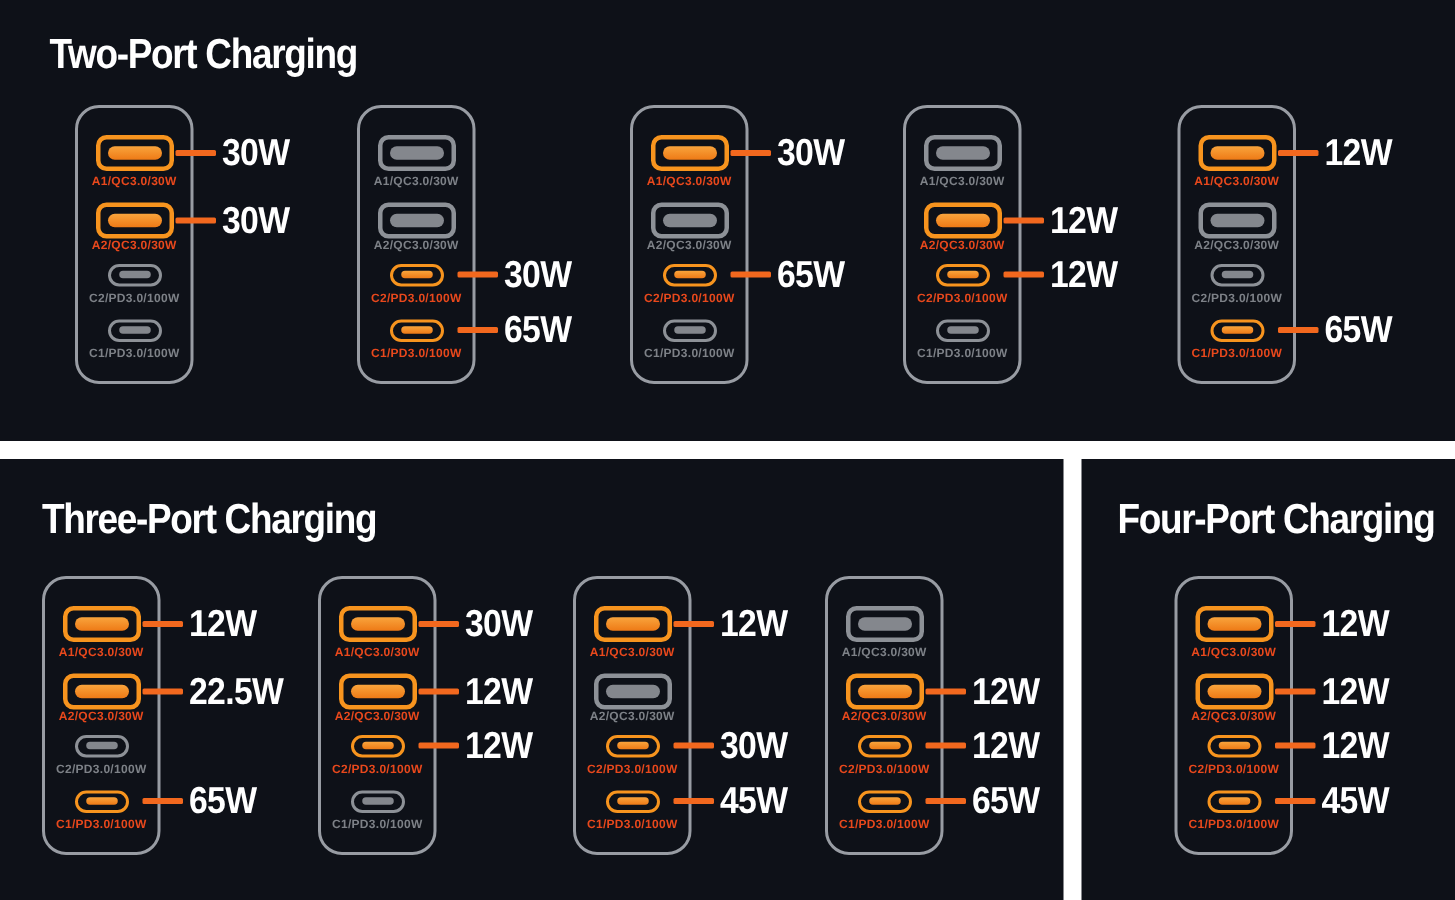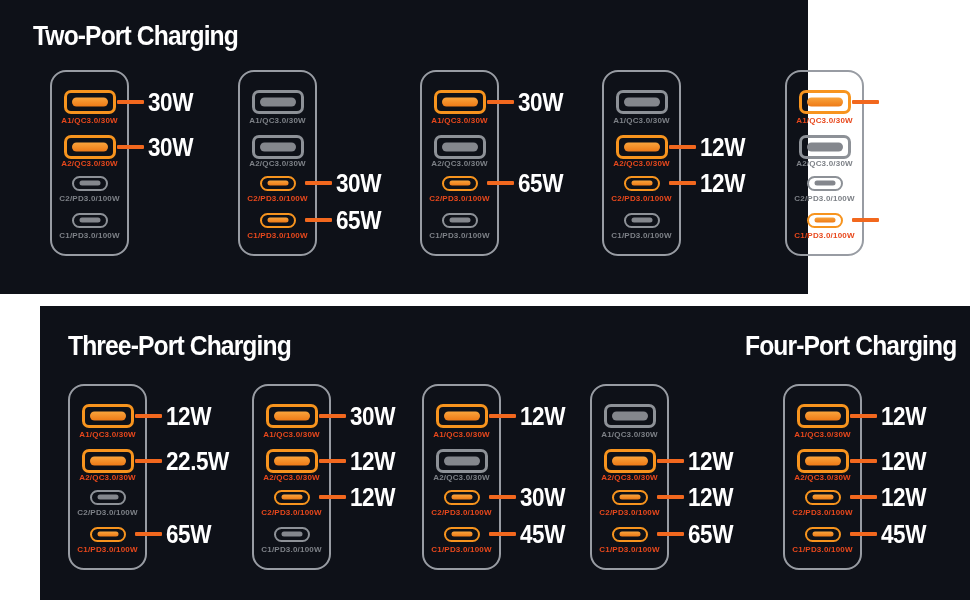--- a/index.html
+++ b/index.html
@@ -3,22 +3,22 @@
 <meta charset="utf-8">
 <style>
   * { box-sizing: border-box; }
   html, body { margin: 0; padding: 0; }
   body { width: 970px; height: 600px; background: #ffffff; overflow: hidden; }
   #root {
     position: relative; width: 970px; height: 600px; background: #ffffff;
     font-family: "Liberation Sans", "DejaVu Sans", sans-serif;
   }
   .panel { position: absolute; background: #0e1118; }
-  #panel-two   { left: 0;     top: 0;     width: 808px; height: 294px; }
-  #panel-three { left: 0;     top: 306px; width: 709px; height: 294px; margin-left: 40px; }
+  #panel-two   { left: 0;     top: 0;     width: 970px; height: 294px; }
+  #panel-three { left: 0;     top: 306px; width: 709px; height: 294px; }
   #panel-four  { left: 721px; top: 306px; width: 249px; height: 294px; }
 
   .section-title {
     position: absolute; color: #ffffff; font-size: 28px; font-weight: bold;
     letter-spacing: -1px; white-space: nowrap;
     transform: scaleX(0.88); transform-origin: left top;
   }
   #panel-two   .section-title { left: 33px; top: 20px; }
   #panel-three .section-title { left: 28px; top: 24px; }
   #panel-four  .section-title { left: 24px; top: 24px; }

